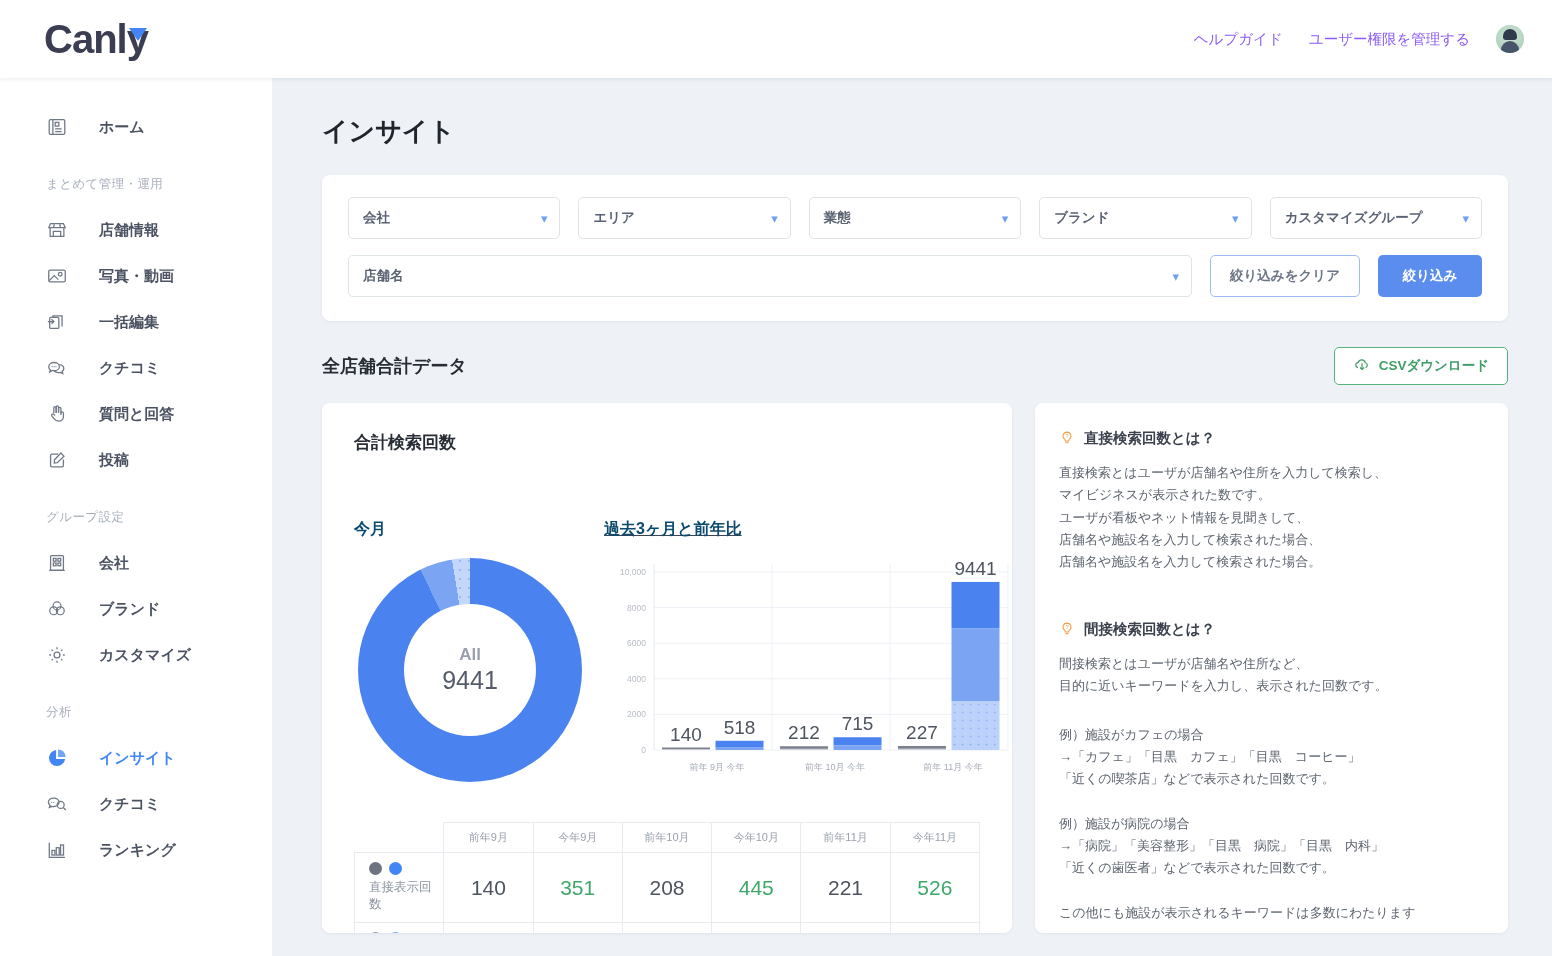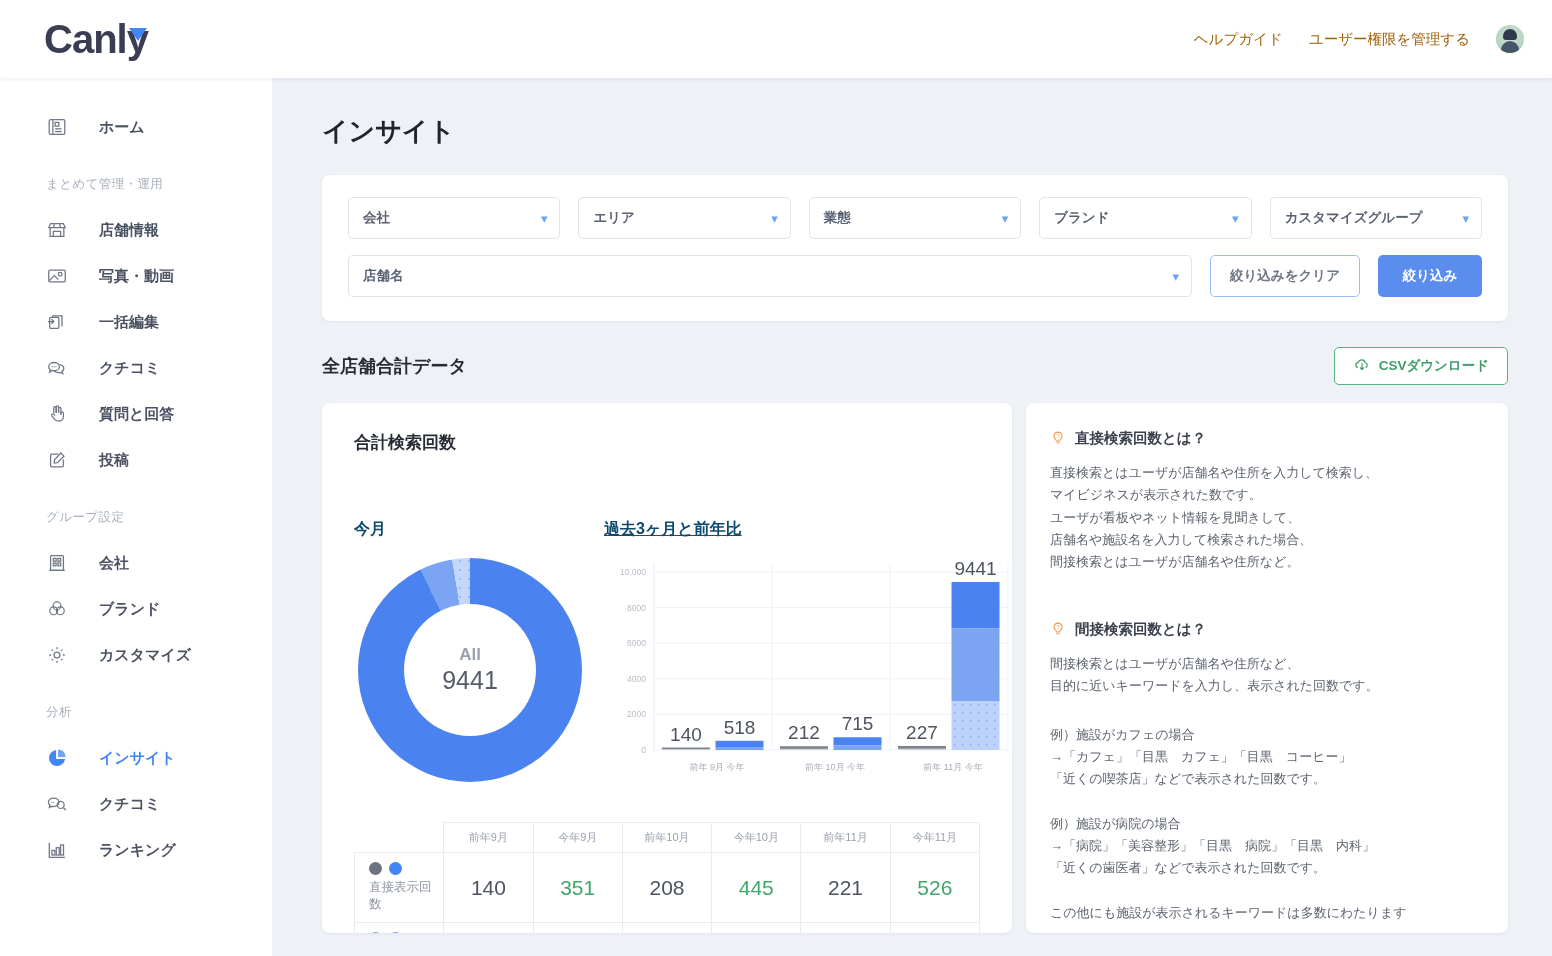--- a/index.html
+++ b/index.html
@@ -17,21 +17,21 @@
     box-shadow: 0 1px 4px rgba(40,60,90,.10); position: relative; z-index: 10;
   }
   .logo { font-size: 40px; font-weight: 700; letter-spacing: -1px; color: #3b3d52; position: relative; display:inline-block; }
   .logo .y-wrap { position: relative; display: inline-block; }
   .logo .tri {
     position: absolute; left: 2px; top: 11px; width: 0; height: 0;
     border-left: 9px solid transparent; border-right: 9px solid transparent;
     border-top: 13px solid #4285f4;
   }
   .top-right { display: flex; align-items: center; gap: 26px; }
-  .top-link { font-size: 14.5px; color: #a16207; text-decoration: none; white-space: nowrap; }
+  .top-link { font-size: 14.5px; color: #8b5cf6; text-decoration: none; white-space: nowrap; }
   .avatar {
     width: 28px; height: 28px; border-radius: 50%;
     background: radial-gradient(circle at 50% 38%, #cfe3d4 0%, #b9d6c4 55%, #9ec4ae 100%);
     position: relative; overflow: hidden; flex: none;
   }
   .avatar::before { content:""; position:absolute; left:7px; top:4px; width:14px; height:11px; border-radius:7px 7px 3px 3px; background:#2f3a4a; }
   .avatar::after { content:""; position:absolute; left:5px; top:16px; width:18px; height:14px; border-radius:9px 9px 0 0; background:#46556a; }
 
   
   .shell { display: flex; height: 878px; }
@@ -80,21 +80,21 @@
   
   .sec-head { display: flex; align-items: center; justify-content: space-between; margin-bottom: 18px; }
   .sec-title { font-size: 18px; font-weight: 700; color: #272c35; }
   .csv-btn {
     display: flex; align-items: center; gap: 8px; height: 38px; padding: 0 18px;
     border: 1px solid #53b57d; border-radius: 5px; background: #fff;
     color: #3f9d68; font-size: 13.5px; font-weight: 600; cursor: pointer;
   }
 
   
-  .panels { display: flex; gap: 14px; align-items: flex-end; }
+  .panels { display: flex; gap: 23px; align-items: flex-end; }
   .panel-left {
     flex: 0 0 690px; background: #fff; border-radius: 8px;
     box-shadow: 0 1px 3px rgba(40,60,90,.07); padding: 28px 32px 0; height: 530px; overflow: hidden;
   }
   .panel-right {
     flex: 1; background: #fff; border-radius: 8px;
     box-shadow: 0 1px 3px rgba(40,60,90,.07); padding: 26px 26px 0 24px; height: 530px; overflow: hidden;
   }
   .panel-title { font-size: 17px; font-weight: 700; color: #272c35; margin-bottom: 34px; }
   .charts-row { display: flex; }
@@ -519,21 +519,21 @@
                 <text x="12" y="12.2" font-size="8.5" fill="#f0a050" stroke="none" text-anchor="middle" font-family="Liberation Sans, sans-serif">?</text>
               </svg>
             </span>
             <span class="info-title">直接検索回数とは？</span>
           </div>
           <div class="info-body">
             <div>直接検索とはユーザが店舗名や住所を入力して検索し、</div>
             <div>マイビジネスが表示された数です。</div>
             <div>ユーザが看板やネット情報を見聞きして、</div>
             <div>店舗名や施設名を入力して検索された場合、</div>
-            <div>間接検索とはユーザが店舗名や住所など。</div>
+            <div>店舗名や施設名を入力して検索された場合。</div>
           </div>
         </div>
 
         <div class="spacer-gap"></div>
 
         <div class="info-block">
           <div class="info-head">
             <span class="q-icon">
               <svg width="16" height="16" viewBox="0 0 24 24" fill="none" stroke="#f0a050" stroke-width="1.6">
                 <path d="M12 3.2a6 6 0 0 0-3.4 10.9c.5.4.8 1 .8 1.6v.8h5.2v-.8c0-.6.3-1.2.8-1.6A6 6 0 0 0 12 3.2Z"></path>

